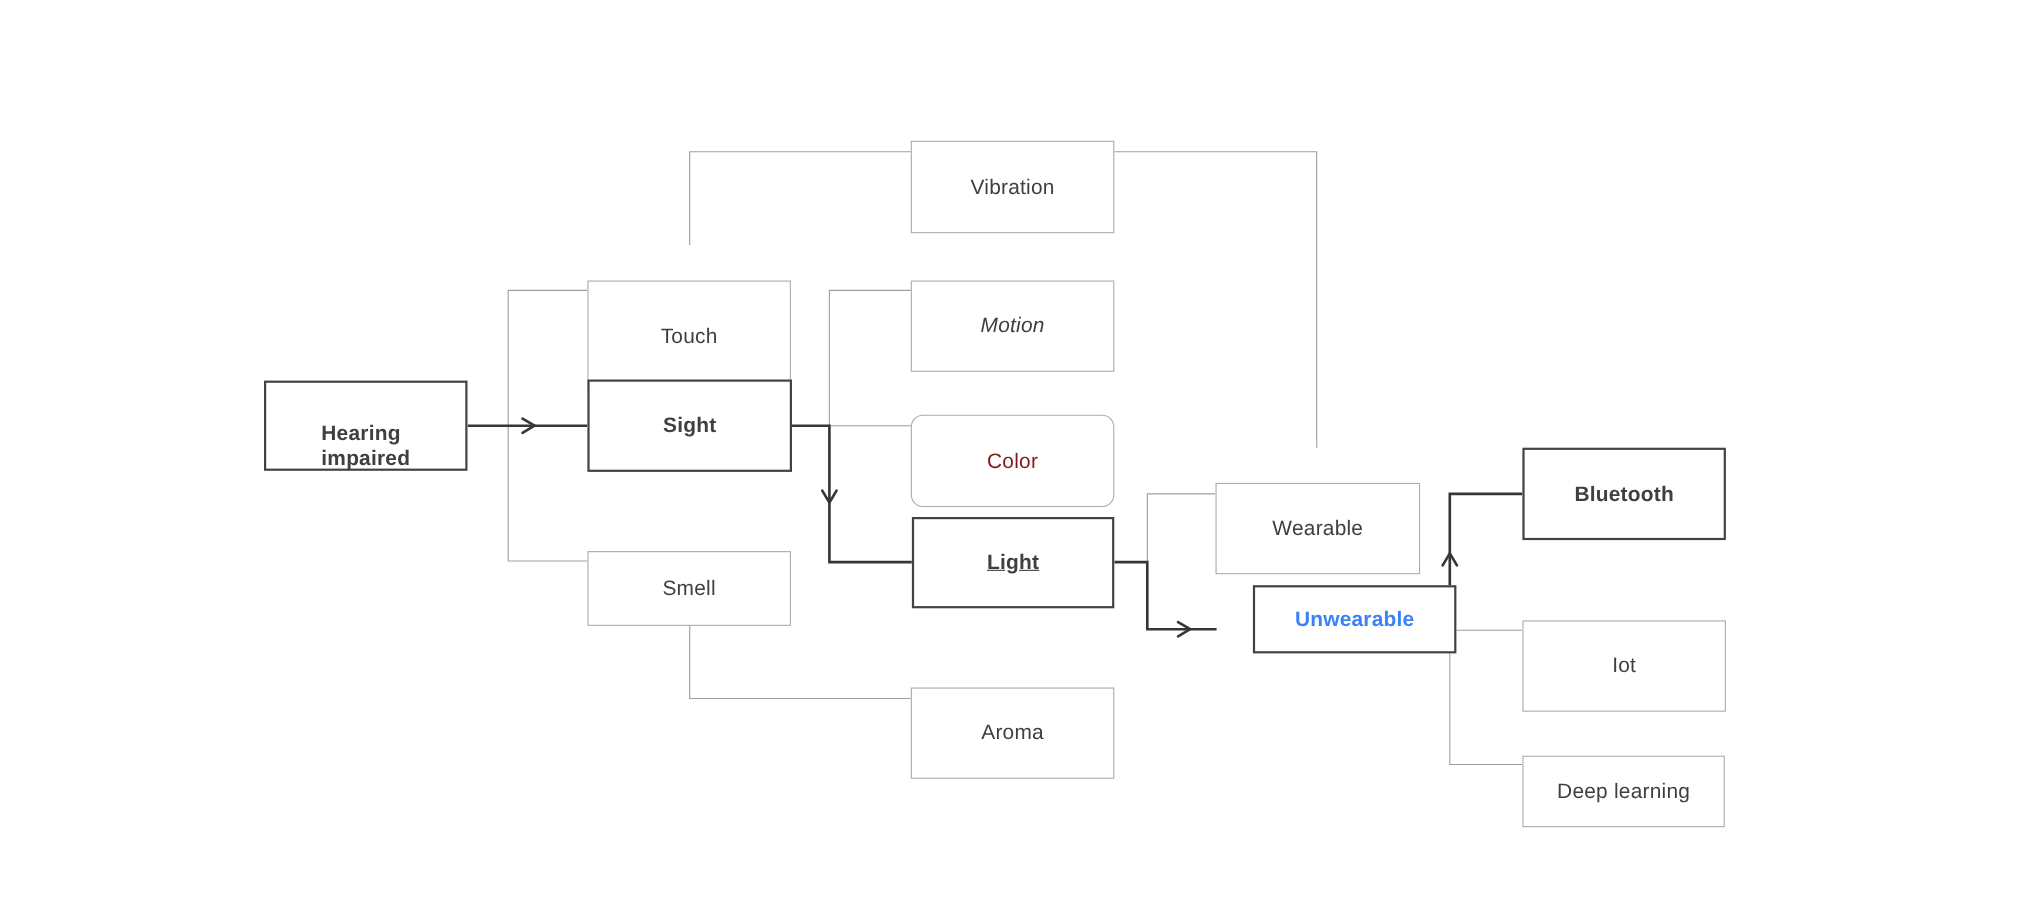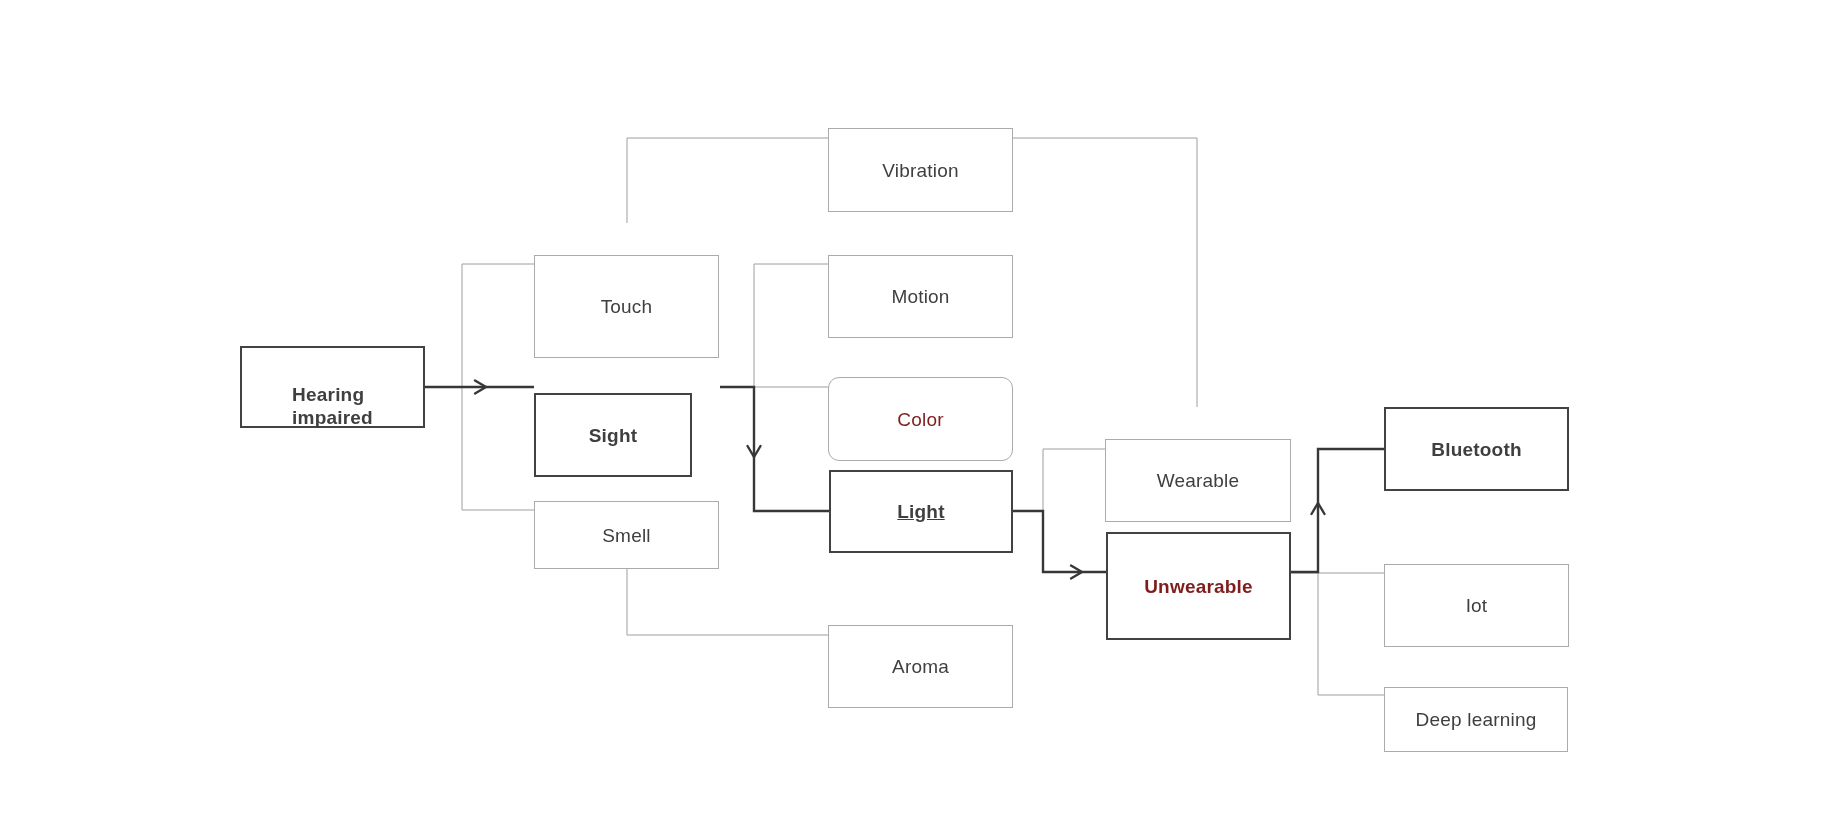--- a/index.html
+++ b/index.html
@@ -75,45 +75,45 @@
       <polyline points="1291,572 1318,572 1318,449 1384,449" fill="none" stroke="#373737" stroke-width="2.4" stroke-linejoin="miter"></polyline>
       <path d="M 1311.5 514 L 1318 503 L 1324.5 514" fill="none" stroke="#373737" stroke-width="2.4" stroke-linecap="round" stroke-linejoin="round"></path>
     </svg>
 <div class="node strong-node multiline" style="left: 240px; top: 346px; width: 185px; height: 82px; color: rgb(63, 63, 63);">
       <span class="label">Hearing
 impaired</span>
     </div>
     <div class="node light-node" style="left: 534px; top: 223px; width: 185px; height: 103px; color: rgb(63, 63, 63);">
       <span class="label">Touch</span>
     </div>
-    <div class="node strong-node" style="left: 534px; top: 345px; width: 158px; height: 84px; color: rgb(63, 63, 63); margin-top: 48px;">
+    <div class="node strong-node" style="left: 534px; top: 345px; width: 186px; height: 84px; color: rgb(63, 63, 63);">
       <span class="label">Sight</span>
     </div>
     <div class="node light-node" style="left: 534px; top: 469px; width: 185px; height: 68px; color: rgb(63, 63, 63);">
       <span class="label">Smell</span>
     </div>
     <div class="node light-node" style="left: 828px; top: 96px; width: 185px; height: 84px; color: rgb(63, 63, 63);">
       <span class="label">Vibration</span>
     </div>
-    <div class="node light-node" style="left: 828px; top: 223px; width: 185px; height: 83px; color: rgb(63, 63, 63);">
+    <div class="node light-node" style="left: 828px; top: 223px; width: 185px; height: 83px; color: rgb(63, 63, 63); font-style: italic;">
       <span class="label">Motion</span>
     </div>
     <div class="node light-node" style="left: 828px; top: 345px; width: 185px; height: 84px; color: #7f1d1d; border-radius: 11px;">
       <span class="label">Color</span>
     </div>
     <div class="node strong-node" style="left: 829px; top: 470px; width: 184px; height: 83px; color: rgb(63, 63, 63); text-decoration: underline;">
       <span class="label">Light</span>
     </div>
     <div class="node light-node" style="left: 828px; top: 593px; width: 185px; height: 83px; color: rgb(63, 63, 63);">
       <span class="label">Aroma</span>
     </div>
     <div class="node light-node" style="left: 1105px; top: 407px; width: 186px; height: 83px; color: rgb(63, 63, 63);">
       <span class="label">Wearable</span>
     </div>
-    <div class="node strong-node" style="left: 1106px; top: 532px; width: 185px; height: 108px; color: #7f1d1d;">
+    <div class="node strong-node" style="left: 1139px; top: 532px; width: 185px; height: 62px; color: #3b82f6;">
       <span class="label">Unwearable</span>
     </div>
     <div class="node strong-node" style="left: 1384px; top: 407px; width: 185px; height: 84px; color: rgb(63, 63, 63);">
       <span class="label">Bluetooth</span>
     </div>
     <div class="node light-node" style="left: 1384px; top: 532px; width: 185px; height: 83px; color: rgb(63, 63, 63);">
       <span class="label">Iot</span>
     </div>
     <div class="node light-node" style="left: 1384px; top: 655px; width: 184px; height: 65px; color: rgb(63, 63, 63);">
       <span class="label">Deep learning</span>

